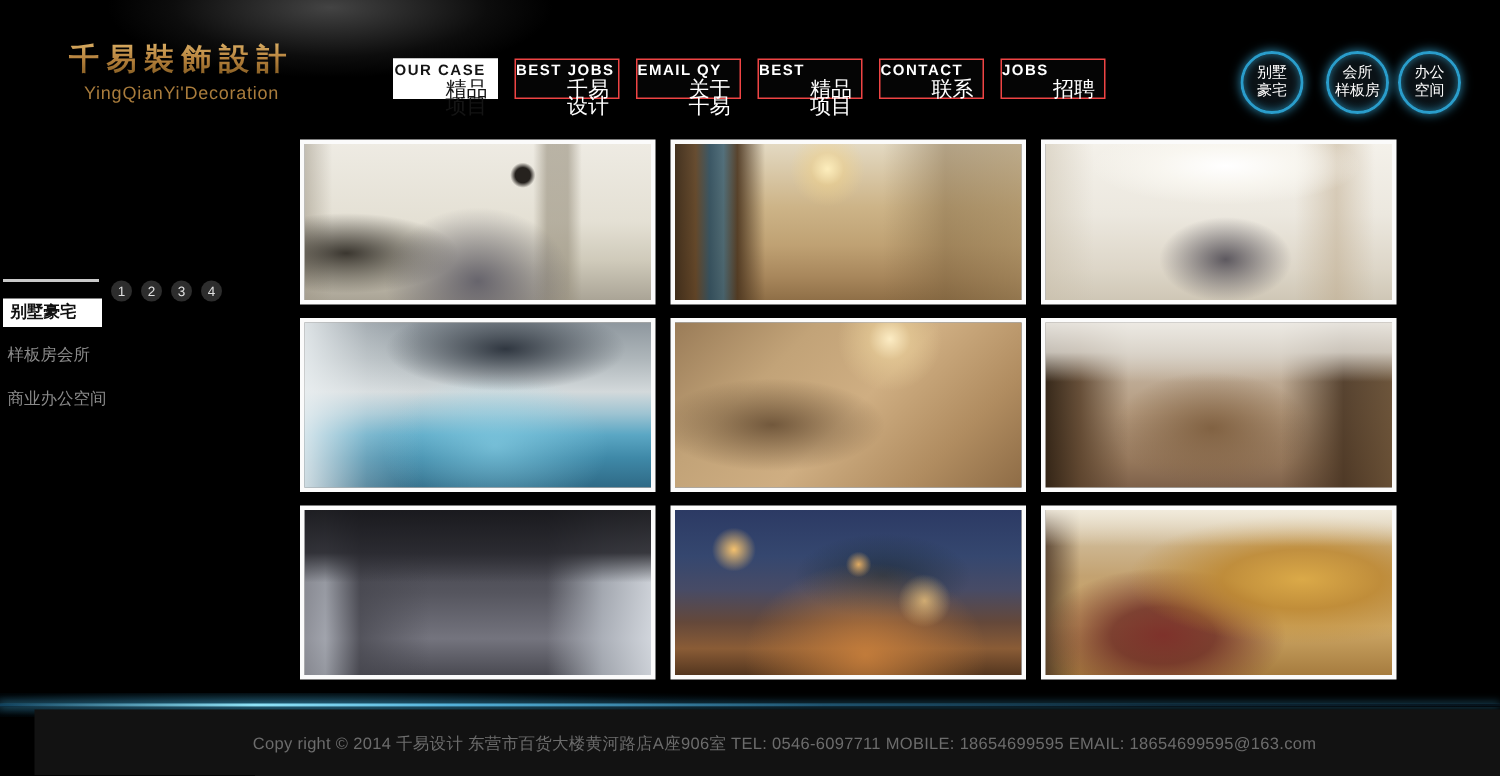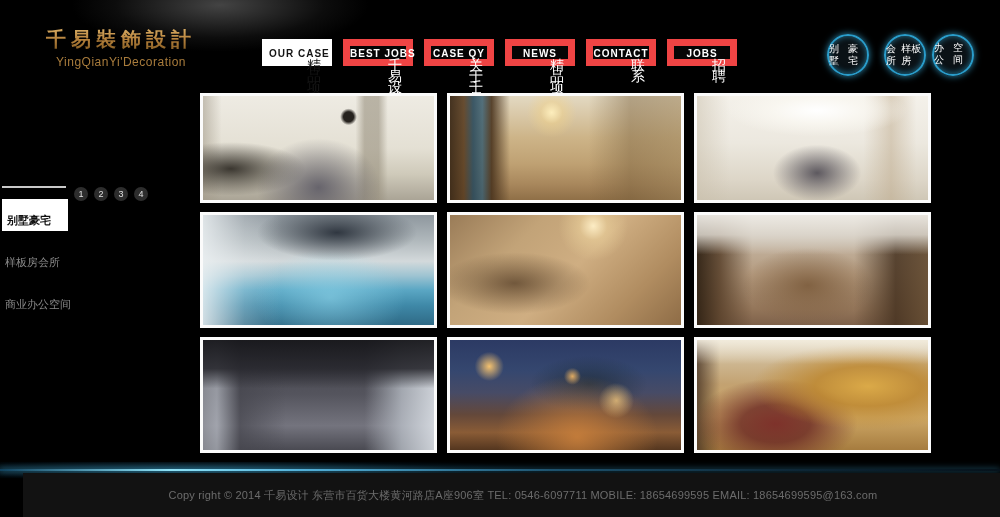--- a/index.html
+++ b/index.html
@@ -14,43 +14,43 @@
 
   
   .logo { position:absolute; left:26px; top:26px; width:190px; text-align:center; cursor:pointer; }
   .logo-cn { font-family:"DejaVu Serif", serif; font-weight:bold; font-size:20px; letter-spacing:5px;
     background:linear-gradient(180deg,#e0b66c 0%,#b5813c 50%,#7c561e 100%);
     -webkit-background-clip:text; background-clip:text; color:transparent; white-space:nowrap; }
   .logo-en { font-size:12px; font-weight:normal; color:#a97c3c; margin-top:2px; letter-spacing:.5px; }
 
   
   .nav { position:absolute; left:262px; top:39px; display:flex; gap:11px; }
-  .nav-btn { width:70px; height:27px; border:7px solid #ef4444; background:#050505; color:#fff;
-    text-align:center; padding-top:2px; cursor:pointer; }
+  .nav-btn { width:70px; height:27px; border:1px solid #ef4444; background:#050505; color:#fff;
+    padding-top:2px; cursor:pointer; }
   .nav-btn .en { font-size:10px; font-weight:bold; letter-spacing:1px; line-height:12px; white-space:nowrap; }
   .nav-btn .cn { font-size:14px; line-height:11px;padding-left:34px; }
   .nav-btn.active { background:#fff; color:#141414; border-color:#fff; }
 
   
   .circle-btn { position:absolute; top:34px; width:42px; height:42px; border-radius:50%;
     border:2px solid #2a9dcb; background:radial-gradient(circle at 50% 40%, #0b1216 55%, #07222e 100%);
     box-shadow:0 0 7px rgba(60,185,235,.75), inset 0 0 6px rgba(60,185,235,.55);
-    color:#fff; display:flex; align-items:center; justify-content:center;
+    color:#fff; display:flex; flex-direction:column; align-items:center; justify-content:center;
     font-size:10px; line-height:12px; cursor:pointer; }
   .circle-btn.c1 { left:827px; }
   .circle-btn.c2 { left:884px; }
-  .circle-btn.c3 { left:932px;font-family:Liberation Mono, monospace; }
+  .circle-btn.c3 { left:932px; }
 
   
   .pagination { position:absolute; left:74px; top:187px; display:flex; gap:6px; }
   .page-dot { width:14px; height:14px; border-radius:50%; background:#2d2d2d; color:#e0e0e0;
     font-size:9px; line-height:14px; text-align:center; cursor:pointer; }
   .side-rule { position:absolute; left:2px; top:186px; width:64px; height:2px; background:#c9c9c9; }
   .side-menu { position:absolute; left:0; top:199px; width:190px; }
-  .side-item { color:#8a8a8a; font-size:11px; padding:14px 0 3px 5px; margin-bottom:10px; cursor:pointer; width:70px; white-space:nowrap; }
+  .side-item { color:#8a8a8a; font-size:11px; padding:1px 0 3px 5px; margin-bottom:10px; cursor:pointer; width:70px; white-space:nowrap; }
   .side-item.active { background:#fff; color:#101010; font-weight:bold; width:66px; margin-left:2px; }
 
   
   .gallery { position:absolute; left:200px; top:93px; display:grid;
     grid-template-columns:repeat(3,237px); grid-template-rows:110px 116px 116px; gap:9px 10px; }
   .thumb { border:3px solid #fbfbfb; background:#444; cursor:pointer; }
 
   
   .streak-glow { position:absolute; left:0; top:462px; width:100%; height:16px;
     background:radial-gradient(ellipse 46% 95% at 19% 50%, rgba(70,190,240,.38), rgba(20,80,120,.08) 60%, rgba(0,0,0,0) 80%); }
@@ -76,25 +76,25 @@
   <div class="nav">
     <div class="nav-btn active">
       <div class="en">OUR CASE</div>
       <div class="cn">精品项目</div>
     </div>
     <div class="nav-btn">
       <div class="en">BEST JOBS</div>
       <div class="cn">千易设计</div>
     </div>
     <div class="nav-btn">
-      <div class="en">CASE QY</div>
+      <div class="en">EMAIL QY</div>
       <div class="cn">关于千易</div>
     </div>
     <div class="nav-btn">
-      <div class="en">NEWS</div>
+      <div class="en">BEST</div>
       <div class="cn">精品项目</div>
     </div>
     <div class="nav-btn">
       <div class="en">CONTACT</div>
       <div class="cn">联系</div>
     </div>
     <div class="nav-btn">
       <div class="en">JOBS</div>
       <div class="cn">招聘</div>
     </div>

